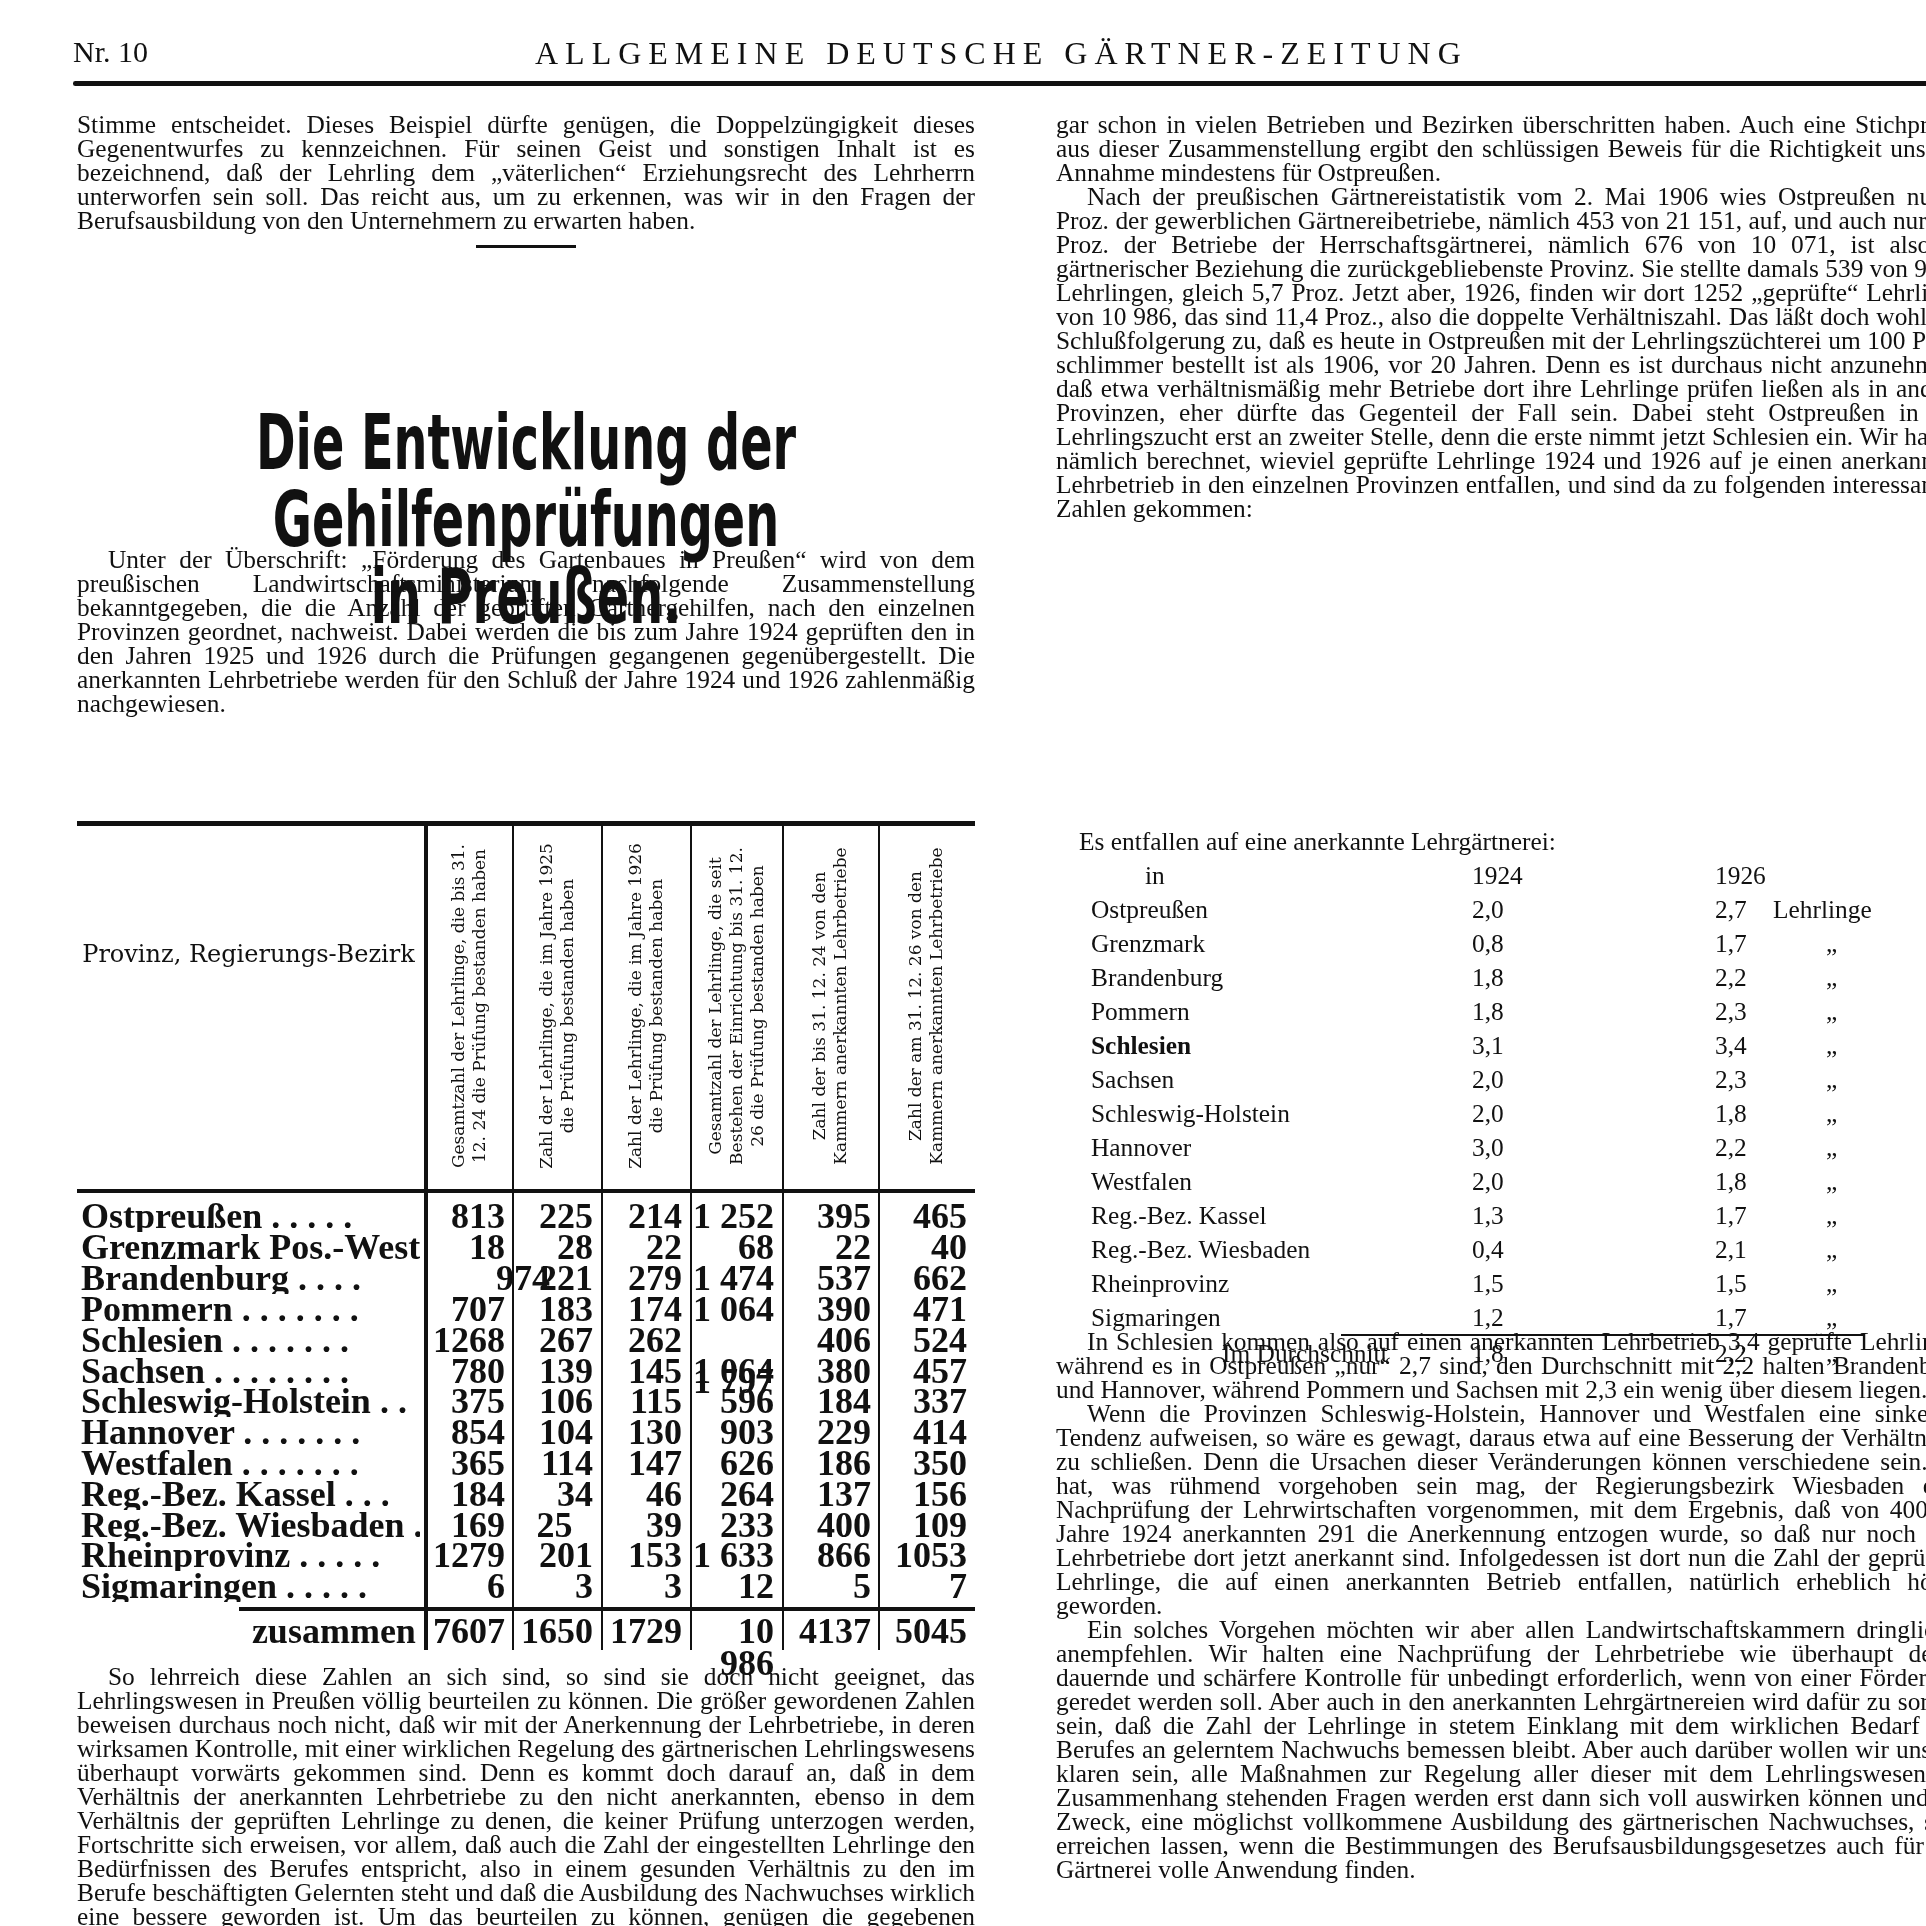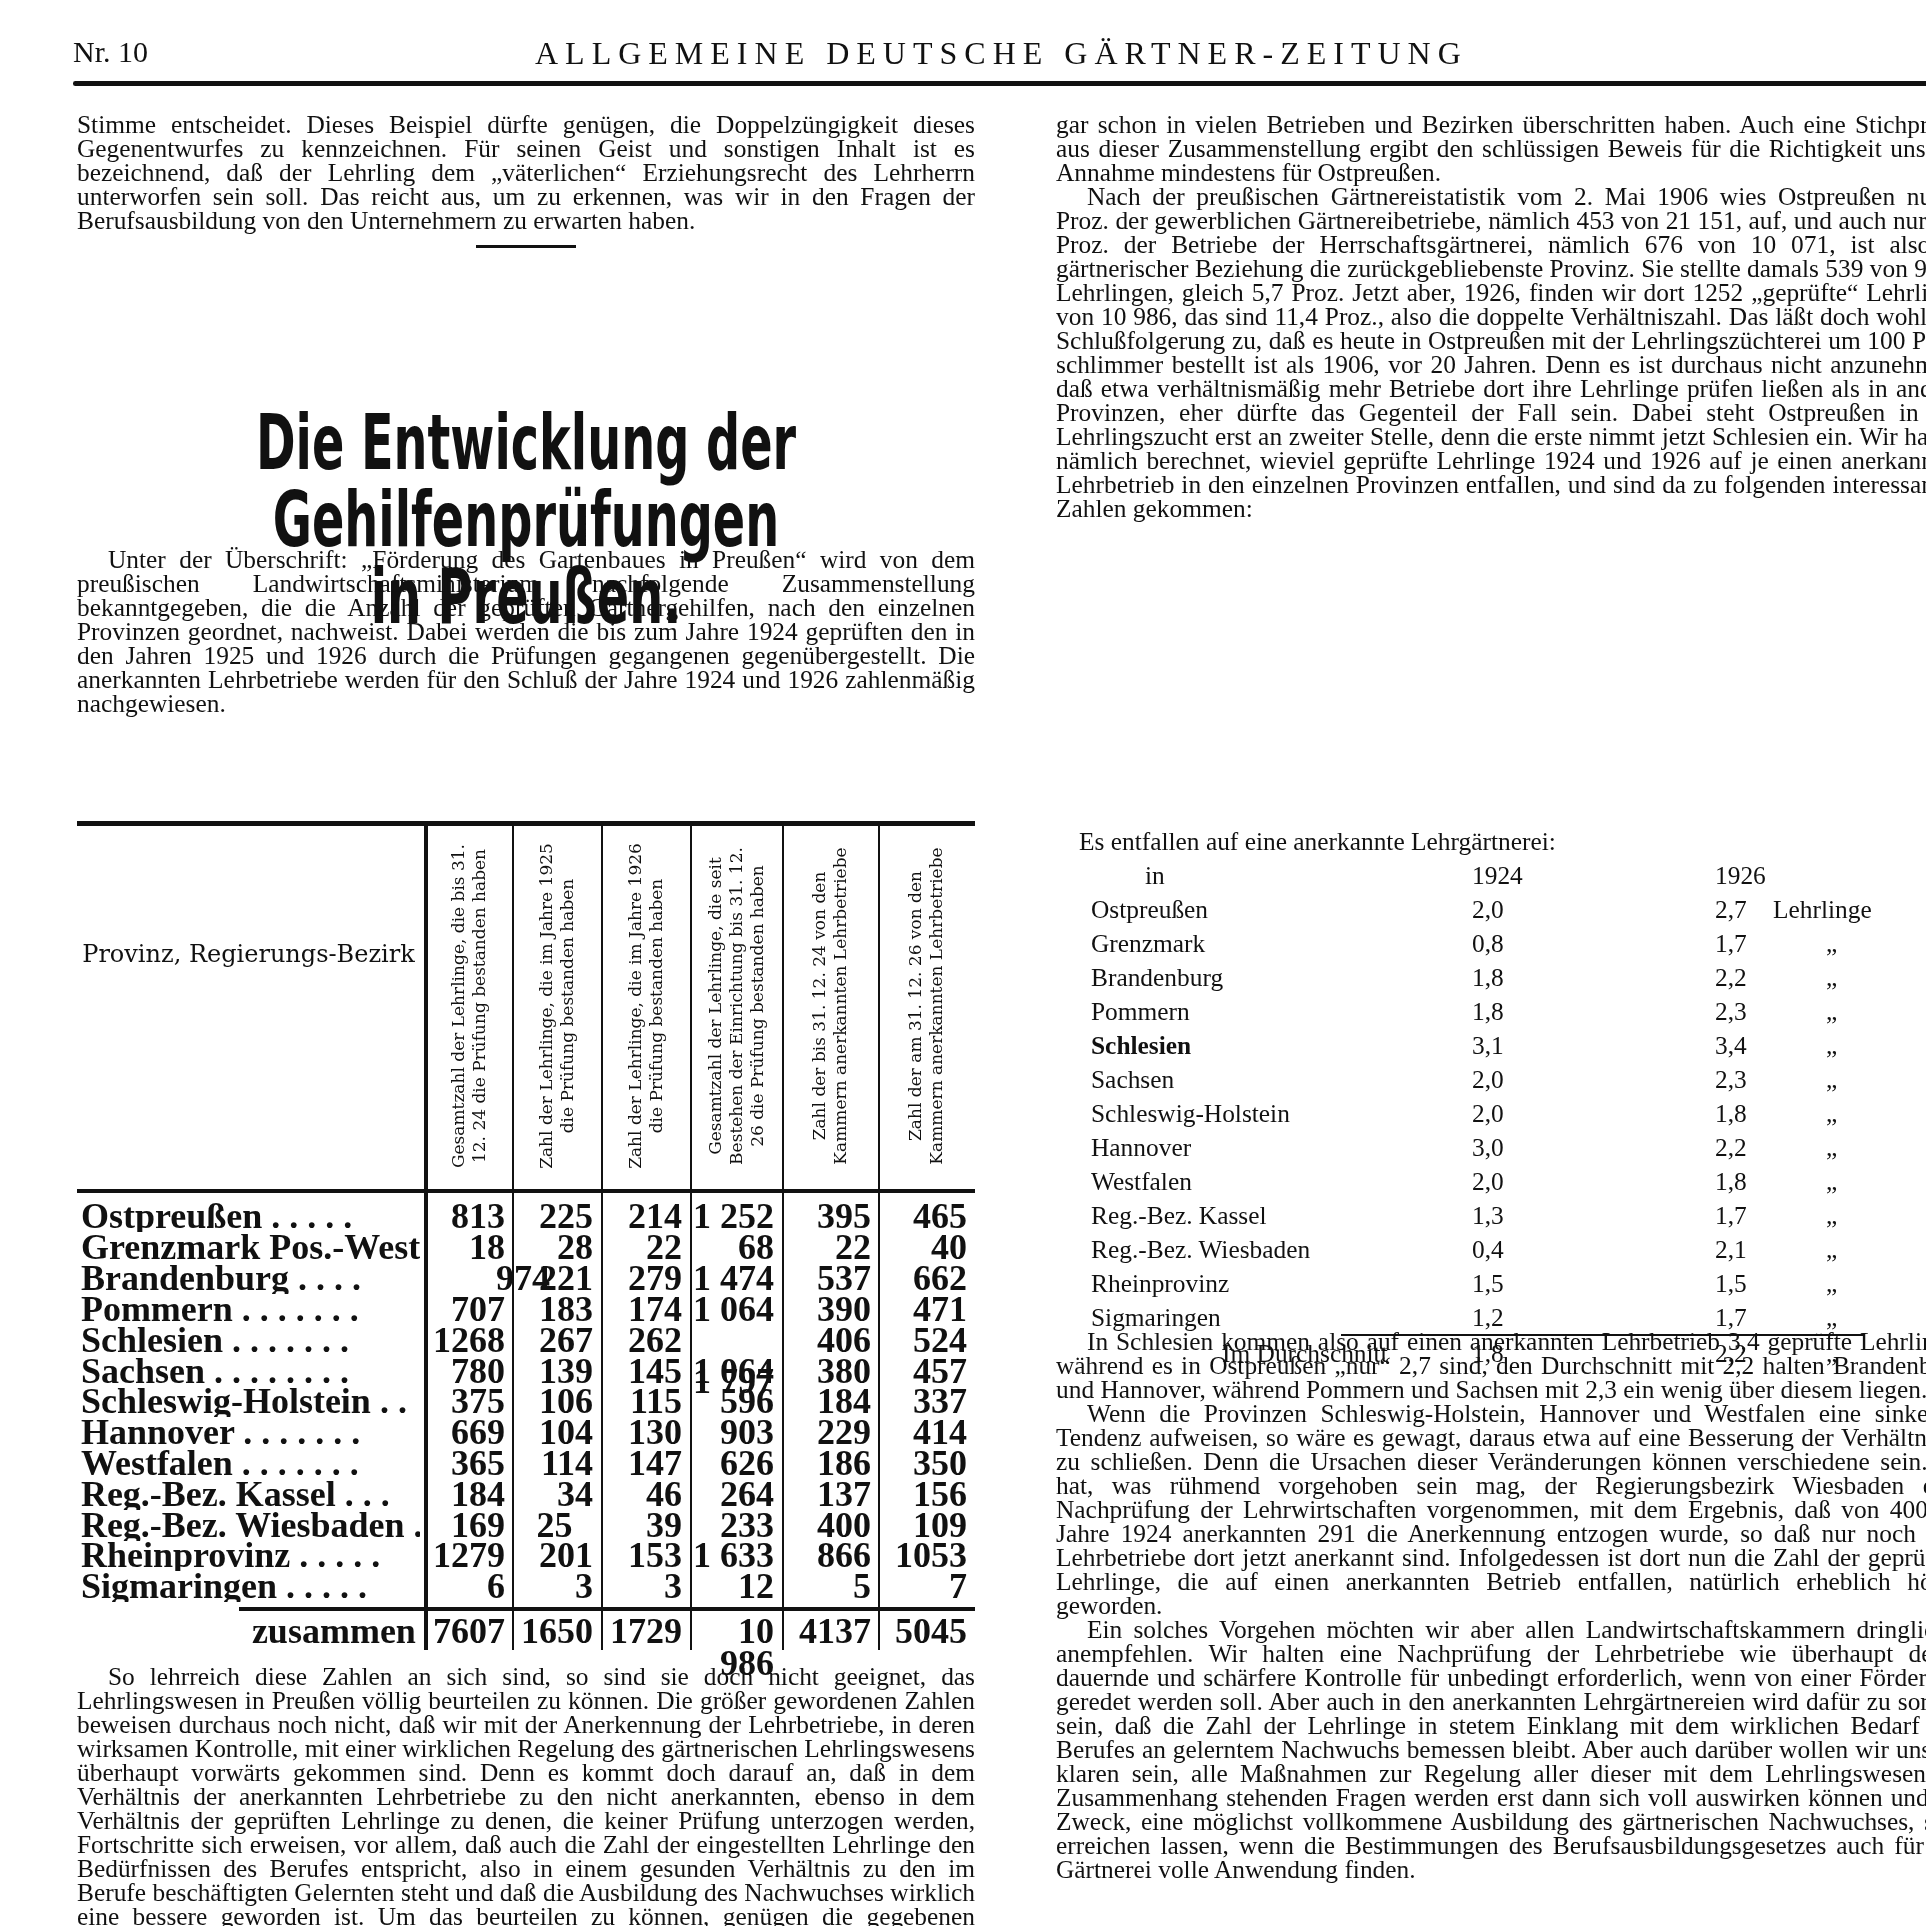--- a/index.html
+++ b/index.html
@@ -158,21 +158,21 @@
         <span class="lbl">Schleswig-Holstein . .</span>
         <span class="num" style="left: 351px; width: 77px;">375</span>
         <span class="num" style="left: 439px; width: 77px;">106</span>
         <span class="num" style="left: 528px; width: 77px;">115</span>
         <span class="num" style="left: 616px; width: 81px;">596</span>
         <span class="num" style="left: 709px; width: 85px;">184</span>
         <span class="num" style="left: 805px; width: 85px;">337</span>
       </div>
       <div class="trow" style="top: 595px;">
         <span class="lbl">Hannover . . . . . . .</span>
-        <span class="num" style="left: 351px; width: 77px;">669</span>
+        <span class="num" style="left: 351px; width: 77px;">854</span>
         <span class="num" style="left: 439px; width: 77px;">104</span>
         <span class="num" style="left: 528px; width: 77px;">130</span>
         <span class="num" style="left: 616px; width: 81px;">903</span>
         <span class="num" style="left: 709px; width: 85px;">229</span>
         <span class="num" style="left: 805px; width: 85px;">414</span>
       </div>
       <div class="trow" style="top: 626px;">
         <span class="lbl">Westfalen . . . . . . .</span>
         <span class="num" style="left: 351px; width: 77px;">365</span>
         <span class="num" style="left: 439px; width: 77px;">114</span>

